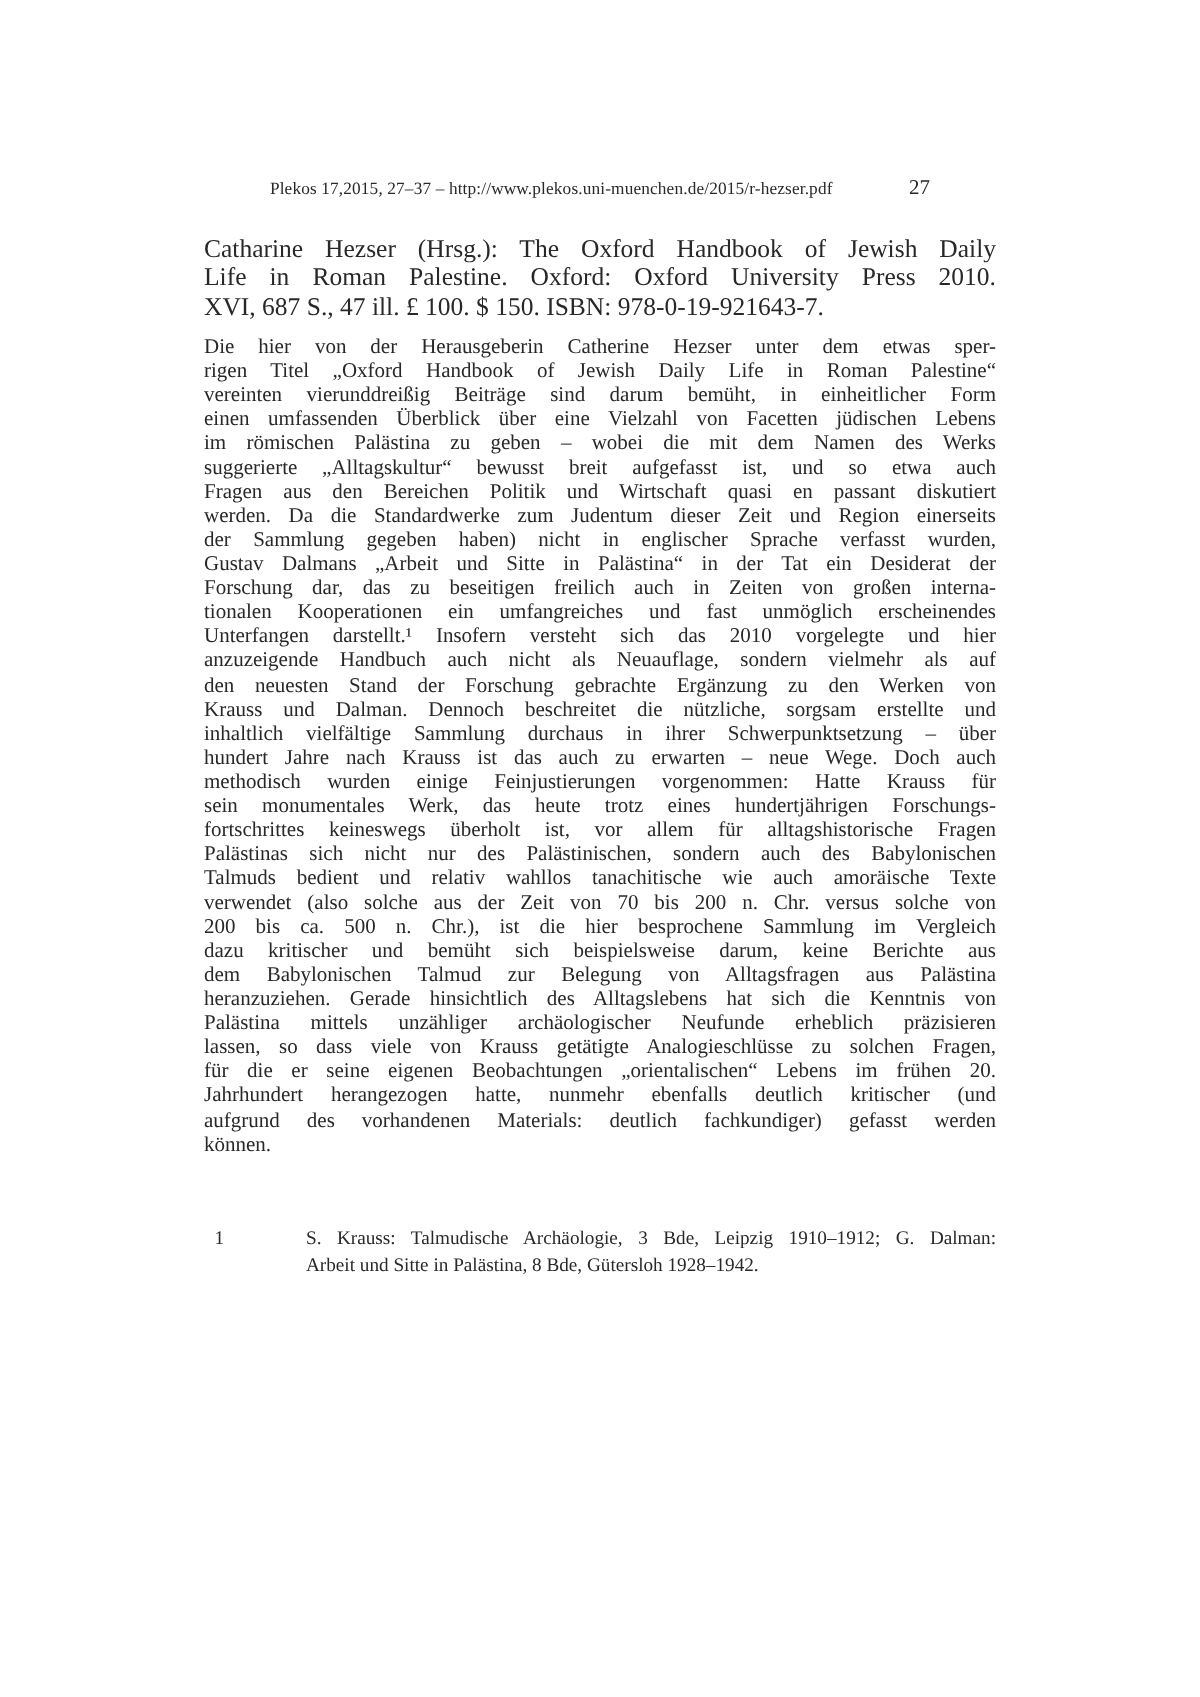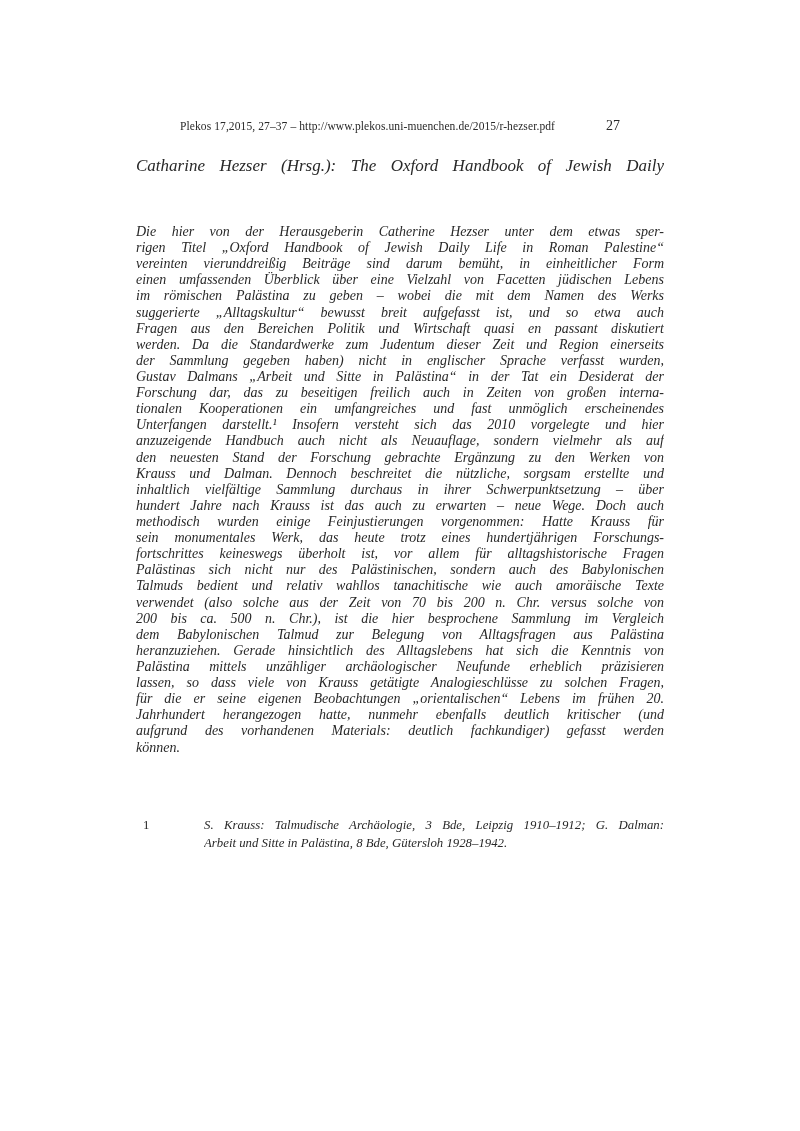--- a/index.html
+++ b/index.html
@@ -36,21 +36,20 @@
   .page-number {
     font-size: 14px;
     margin-left: 15px;
   }
   
   .line {
     text-align: justify;
     text-align-last: justify;
     white-space: nowrap;
     overflow: hidden;
-    font-style: italic;
   }
   .line.last {
     text-align-last: left;
   }
   
   .title-block {
     top: 156px;
     font-size: 17px;
   }
   .title-block .line {
@@ -88,20 +87,22 @@
 </head>
 <body>
 
 <div class="column header">
   <span class="running-title">Plekos 17,2015, 27–37 – http://www.plekos.uni-muenchen.de/2015/r-hezser.pdf</span>
   <span class="page-number">27</span>
 </div>
 
 <div class="column title-block">
     <div class="line">Catharine Hezser (Hrsg.): The Oxford Handbook of Jewish Daily</div>
+    <div class="line">Life in Roman Palestine. Oxford: Oxford University Press 2010.</div>
+    <div class="line last">XVI, 687 S., 47 ill. £ 100. $ 150. ISBN: 978-0-19-921643-7.</div>
   </div>
 
 <div class="column body-block">
     <div class="line">Die hier von der Herausgeberin Catherine Hezser unter dem etwas sper-</div>
     <div class="line">rigen Titel „Oxford Handbook of Jewish Daily Life in Roman Palestine“</div>
     <div class="line">vereinten vierunddreißig Beiträge sind darum bemüht, in einheitlicher Form</div>
     <div class="line">einen umfassenden Überblick über eine Vielzahl von Facetten jüdischen Lebens</div>
     <div class="line">im römischen Palästina zu geben – wobei die mit dem Namen des Werks</div>
     <div class="line">suggerierte „Alltagskultur“ bewusst breit aufgefasst ist, und so etwa auch</div>
     <div class="line">Fragen aus den Bereichen Politik und Wirtschaft quasi en passant diskutiert</div>
@@ -116,20 +117,21 @@
     <div class="line">Krauss und Dalman. Dennoch beschreitet die nützliche, sorgsam erstellte und</div>
     <div class="line">inhaltlich vielfältige Sammlung durchaus in ihrer Schwerpunktsetzung – über</div>
     <div class="line">hundert Jahre nach Krauss ist das auch zu erwarten – neue Wege. Doch auch</div>
     <div class="line">methodisch wurden einige Feinjustierungen vorgenommen: Hatte Krauss für</div>
     <div class="line">sein monumentales Werk, das heute trotz eines hundertjährigen Forschungs-</div>
     <div class="line">fortschrittes keineswegs überholt ist, vor allem für alltagshistorische Fragen</div>
     <div class="line">Palästinas sich nicht nur des Palästinischen, sondern auch des Babylonischen</div>
     <div class="line">Talmuds bedient und relativ wahllos tanachitische wie auch amoräische Texte</div>
     <div class="line">verwendet (also solche aus der Zeit von 70 bis 200 n. Chr. versus solche von</div>
     <div class="line">200 bis ca. 500 n. Chr.), ist die hier besprochene Sammlung im Vergleich</div>
+    <div class="line">dazu kritischer und bemüht sich beispielsweise darum, keine Berichte aus</div>
     <div class="line">dem Babylonischen Talmud zur Belegung von Alltagsfragen aus Palästina</div>
     <div class="line">heranzuziehen. Gerade hinsichtlich des Alltagslebens hat sich die Kenntnis von</div>
     <div class="line">Palästina mittels unzähliger archäologischer Neufunde erheblich präzisieren</div>
     <div class="line">lassen, so dass viele von Krauss getätigte Analogieschlüsse zu solchen Fragen,</div>
     <div class="line">für die er seine eigenen Beobachtungen „orientalischen“ Lebens im frühen 20.</div>
     <div class="line">Jahrhundert herangezogen hatte, nunmehr ebenfalls deutlich kritischer (und</div>
     <div class="line">aufgrund des vorhandenen Materials: deutlich fachkundiger) gefasst werden</div>
     <div class="line last">können.</div>
   </div>
 

